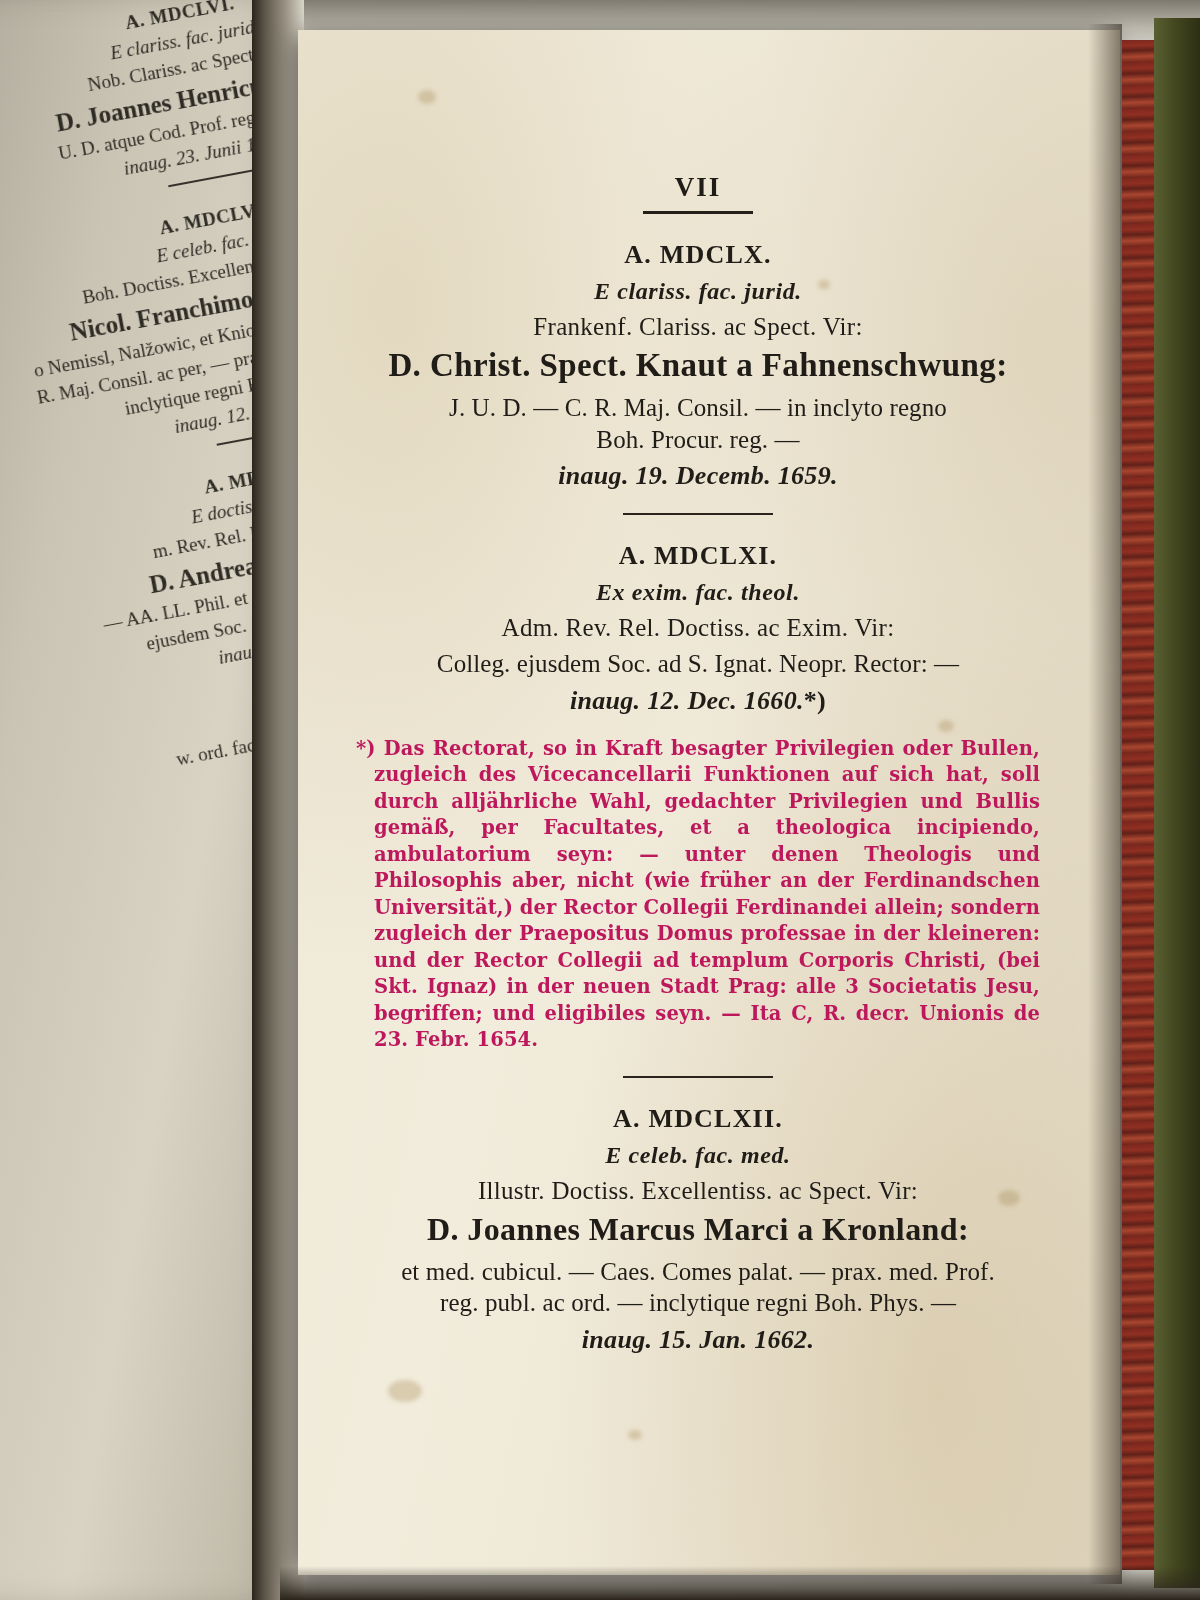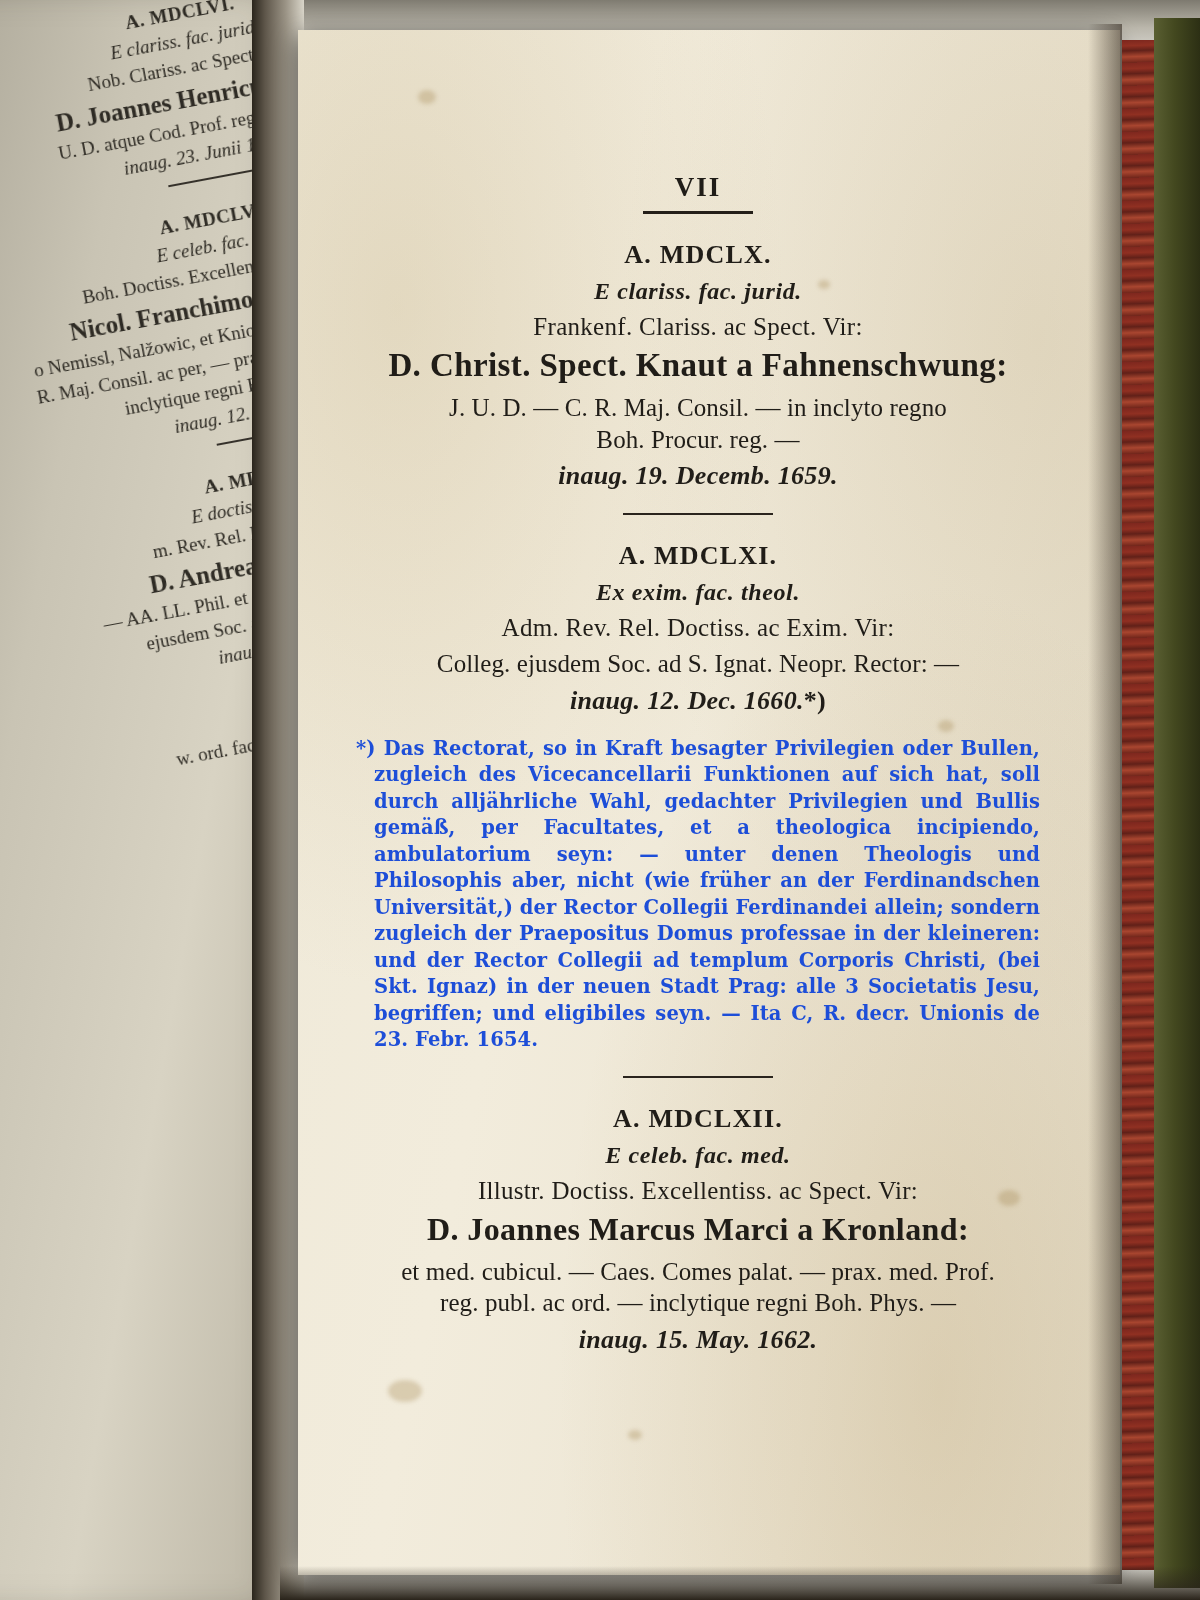--- a/index.html
+++ b/index.html
@@ -178,21 +178,21 @@
   .footnote {
     margin: 20px 0 6px 0;
     text-align: justify;
     font-size: 19.5px;
     line-height: 1.36;
     font-weight: bold;
     font-family: "DejaVu Serif", "Liberation Serif", serif;
     letter-spacing: .1px;
     padding: 0 8px 0 26px;
     text-indent: -18px;
-    color: #1d4ed8;
+    color: #be185d;
   }
 </style>
 </head>
 <body>
 
 <div id="page">
 
   <div class="bg-table"></div>
   <div class="shadow-top"></div>
 
@@ -273,21 +273,21 @@
 
     <div class="rule-mid"></div>
 
     <div>
       <div class="year">A. MDCLXII.</div>
       <div class="fac">E celeb. fac. med.</div>
       <div class="titles">Illustr. Doctiss. Excellentiss. ac Spect. Vir:</div>
       <div class="name lg">D. Joannes Marcus Marci a Kronland:</div>
       <div class="detail">et med. cubicul. — Caes. Comes palat. — prax. med. Prof.</div>
       <div class="detail">reg. publ. ac ord. — inclytique regni Boh. Phys. —</div>
-      <div class="inaug">inaug. 15. May. 1662.</div>
+      <div class="inaug">inaug. 15. Jan. 1662.</div>
     </div>
 
   </div>
 
   <div class="edge-shadow"></div>
   <div class="edge-marble"></div>
   <div class="edge-green"></div>
   <div class="bottom-dark"></div>
 
 </div>

